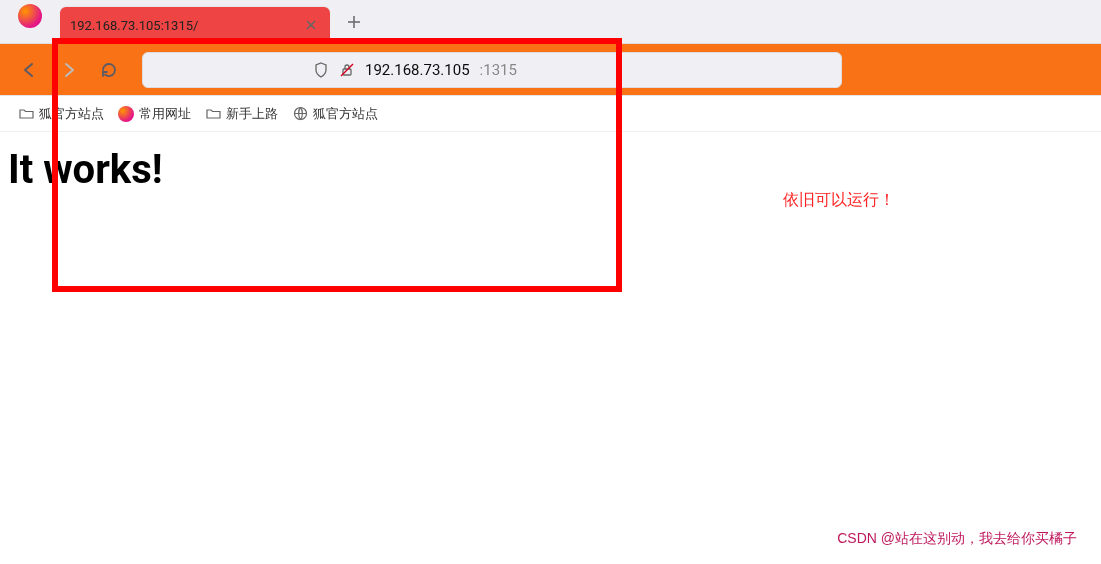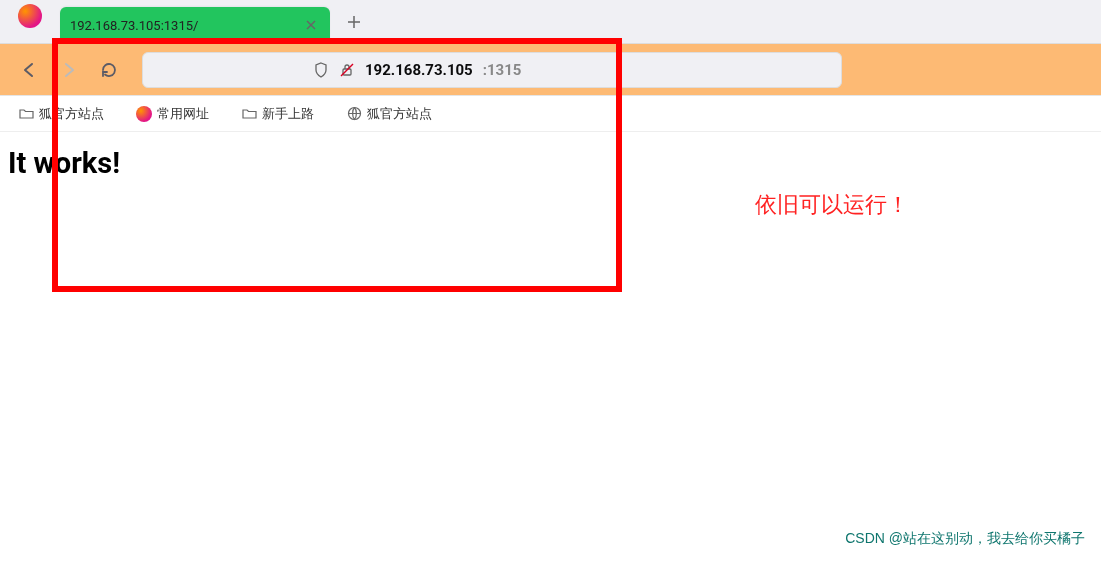--- a/index.html
+++ b/index.html
@@ -23,21 +23,21 @@
       padding-left: 8px;
       border-bottom: 1px solid #ddd;
     }
     .app-icon {
       width: 28px;
       height: 28px;
       margin: 0 14px 8px 10px;
       align-self: center;
     }
     .tab {
-      background: #22c55e;
+      background: #ef4444;
       border-radius: 6px 6px 0 0;
       height: 36px;
       min-width: 270px;
       display: flex;
       align-items: center;
       padding: 0 10px;
       font-size: 13px;
       color: #222;
       position: relative;
       box-shadow: 0 -1px 2px rgba(0,0,0,0.05);
@@ -65,27 +65,26 @@
       align-items: center;
       justify-content: center;
       color: #666;
       font-size: 20px;
       margin-left: 8px;
       align-self: center;
       cursor: pointer;
     }
     .toolbar {
       height: 52px;
-      background: #fdba74;
+      background: #f97316;
       display: flex;
       align-items: center;
       padding: 0 12px;
       gap: 6px;
       border-bottom: 1px solid #e5e5e5;
-      font-weight: bold;
     }
     .nav-btn {
       width: 34px;
       height: 34px;
       display: flex;
       align-items: center;
       justify-content: center;
       border-radius: 5px;
       cursor: pointer;
       color: #5b5b66;
@@ -118,21 +117,21 @@
     }
     .url-port {
       color: #888;
     }
     .bookmarks-bar {
       height: 36px;
       background: #fff;
       display: flex;
       align-items: center;
       padding: 0 12px;
-      gap: 20px;
+      gap: 2px;
       border-bottom: 1px solid #eee;
     }
     .bookmark-item {
       display: flex;
       align-items: center;
       gap: 5px;
       font-size: 13px;
       color: #333;
       padding: 4px 6px;
       border-radius: 4px;
@@ -144,47 +143,47 @@
       display: flex;
       align-items: center;
       justify-content: center;
       color: #666;
     }
     .content {
       padding: 14px 8px;
       font-family: "Times New Roman", serif;
     }
     .content h1 {
-      font-size: 29px;
+      font-size: 40px;
       font-weight: bold;
       color: #000;
     }
     .red-box {
       position: absolute;
       top: 38px;
       left: 52px;
       width: 570px;
       height: 254px;
       border: 6px solid #ff0000;
       pointer-events: none;
     }
     .annotation {
       position: absolute;
       top: 190px;
-      left: 755px;
-      font-size: 22px;
+      left: 783px;
+      font-size: 16px;
       color: #ff2222;
       font-family: "Microsoft YaHei", sans-serif;
     }
     .watermark {
       position: absolute;
       bottom: 16px;
-      right: 16px;
+      right: 24px;
       font-size: 14px;
-      color: #0f766e;
+      color: #be185d;
       font-family: "Microsoft YaHei", sans-serif;
     }
     .firefox-icon {
       background: radial-gradient(circle at 30% 30%, #ff9500, #e31587 70%);
       border-radius: 50%;
       width: 16px;
       height: 16px;
     }
     .firefox-icon-large {
       background: radial-gradient(circle at 30% 30%, #ff9500, #e31587 70%);

